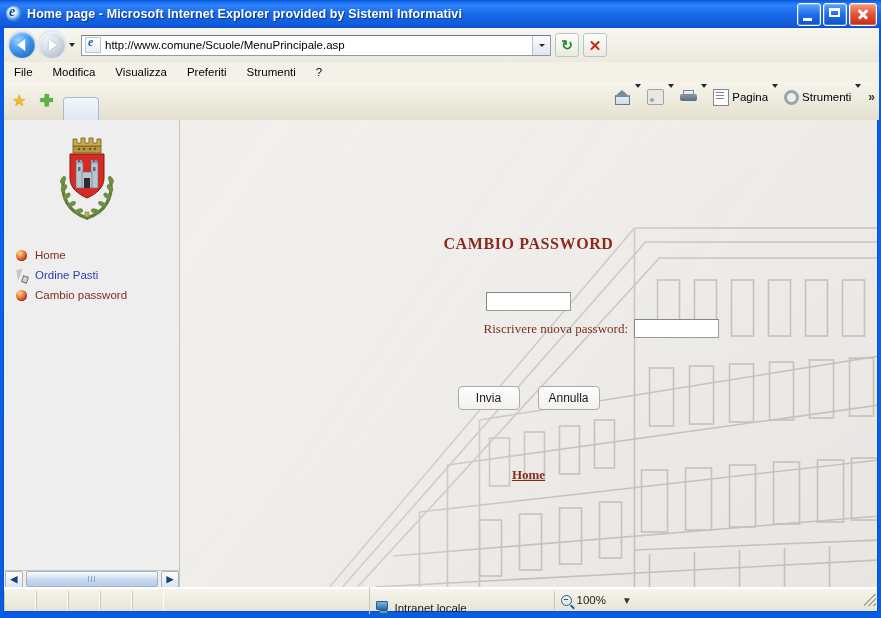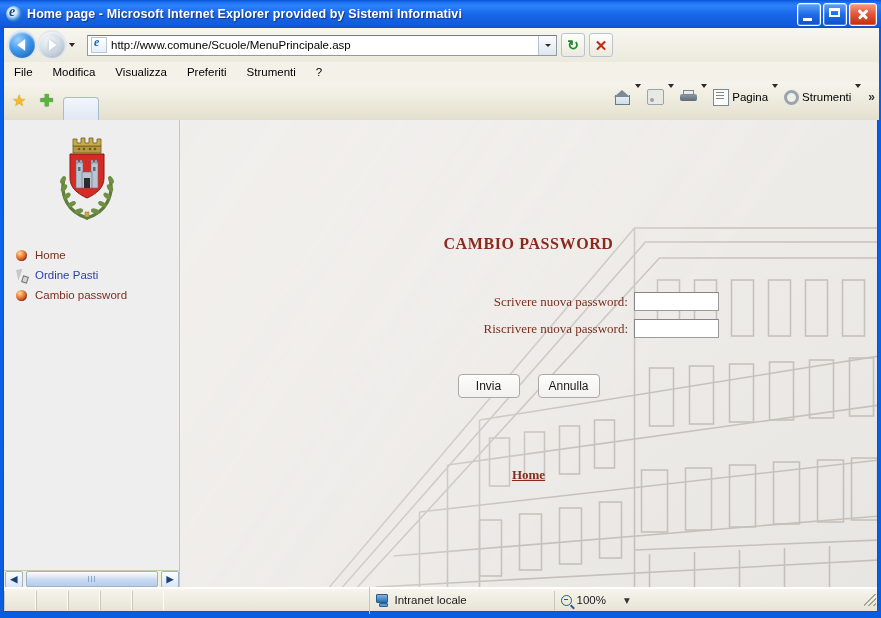--- a/index.html
+++ b/index.html
@@ -68,21 +68,21 @@
   .navbtn.fwd{ background: radial-gradient(circle at 35% 30%, #f2f6fa 0%, #d4dde6 45%, #9facb9 100%);
                box-shadow: 0 0 0 2px #e4e8ee, inset 0 1px 2px rgba(255,255,255,.8); margin-left:4px;}
   .navbtn .arrow{ position:absolute; left:50%; top:50%; width:0;height:0;
                   border-top:6px solid transparent;border-bottom:6px solid transparent;}
   .navbtn.back .arrow{ transform:translate(-60%,-50%); border-right:8px solid #fff;}
   .navbtn.fwd .arrow{ transform:translate(-40%,-50%); border-left:8px solid #ffffff; filter:drop-shadow(0 0 1px #98a5b1);}
   .navdrop{ width:13px;height:26px;display:flex;align-items:center;justify-content:center;}
   .caret{ width:0;height:0;border-left:3.5px solid transparent;border-right:3.5px solid transparent;border-top:4px solid #2a2a2a;}
   .caret.sm{border-left-width:3px;border-right-width:3px;border-top-width:3.5px;}
   .addrbox{
-    flex:none; margin-left:9px; width:470px; height:21px;
+    flex:none; margin-left:3px; width:470px; height:21px;
     background:#fff; border:1px solid #8d9aa8; border-top-color:#6d7b8a;
     display:flex;align-items:center; box-sizing:border-box;
   }
   .addr-ie{
     width:14px;height:14px;margin-left:3px;margin-right:4px;flex:none;position:relative;
     background:linear-gradient(to bottom,#ffffff,#e4eef8); border:1px solid #b9c6d4;
   }
   .addr-ie:after{content:"e"; position:absolute; left:2px; top:-3px;
     font-family:"Liberation Serif",serif;font-style:italic;font-weight:bold;font-size:12px;color:#1a6bbd;}
   .addr-url{ font-size:11.5px; color:#000; white-space:nowrap; overflow:hidden;}
@@ -230,21 +230,21 @@
   .flabel{
     font-family:"Liberation Serif", serif; font-size:13px; color:#7b2f1f;
     text-align:right; width:290px; padding-right:6px; white-space:nowrap;
   }
   .finput{
     width:85px; height:19px; background:#ffffff;
     border:1px solid #9b9b9b; border-top-color:#868686; border-left-color:#868686;
     box-sizing:border-box; outline:none; font-size:12px; padding:0 2px;
     font-family:"Liberation Sans", sans-serif;
   }
-  .btnrow{ position:absolute; left:0; right:0; top:254px; display:flex; justify-content:center; gap:18px;}
+  .btnrow{ position:absolute; left:0; right:0; top:266px; display:flex; justify-content:center; gap:18px;}
   .btn{
     min-width:42px; height:22px; padding:0 9px;
     background:linear-gradient(to bottom,#fdfdfd,#f2f1ef);
     border:1px solid #a9a9a9; border-radius:4px;
     font-family:"Liberation Sans", sans-serif; font-size:12px; color:#1a1a1a;
     display:flex;align-items:center;justify-content:center; cursor:pointer;
     box-shadow: inset 0 1px 0 #ffffff;
   }
   .homelink-wrap{ position:absolute; left:0; right:0; top:345px; text-align:center;}
   .homelink{
@@ -255,21 +255,21 @@
   
   .statusbar{
     position:absolute; left:3px; top:589px; width:875px; height:23px;
     background:linear-gradient(to bottom,#f6f4ec,#e7e4d6);
     border-left:1px solid #0a52c8; border-right:1px solid #0a52c8; border-bottom:1px solid #0a52c8;
     box-sizing:border-box; display:flex; align-items:center;
   }
   .st-pane{ height:19px; border-left:1px solid #cac7b6; border-right:1px solid #fdfdf8;}
   .st-seg{ width:30px;}
   .st-zone{
-    margin-left:auto; display:flex;align-items:center; height:27px;
+    margin-left:auto; display:flex;align-items:flex-end; height:27px;
     border-left:1px solid #cac7b6; padding:0 8px 0 6px; min-width:170px;
   }
   .zone-ico{ width:14px;height:13px;position:relative;flex:none;margin-right:5px;}
   .zone-ico:before{content:"";position:absolute;left:0;top:0;width:12px;height:9px;
     background:linear-gradient(to bottom,#7fb4e0,#2f6fae); border:1px solid #265c92; border-radius:1px; box-sizing:border-box;}
   .zone-ico:after{content:"";position:absolute;left:3px;bottom:0;width:9px;height:4px;
     background:#5b9bd0;border:1px solid #2a5f97;box-sizing:border-box;border-radius:1px;}
   .st-text{ font-size:11.5px;color:#1a1a1a;white-space:nowrap;}
   .st-zoom{
     display:flex;align-items:center; height:19px;
@@ -524,21 +524,20 @@
           </g>
 
           <rect x="0" y="0" width="698" height="467" fill="#f1efec" mask="url(#fademask)" opacity="0.96"></rect>
         </svg>
       </div>
 
       <div class="page-title">CAMBIO PASSWORD</div>
 
       <div class="form">
         <div class="formrow">
-          <span class="flabel">Scrivere nuova password:</span>
           <input class="finput" type="password" value="" style="">
         </div>
         <div class="formrow">
           <span class="flabel">Riscrivere nuova password:</span>
           <input class="finput" type="password" value="" style="">
         </div>
       </div>
 
       <div class="btnrow">
         <div class="btn">Invia</div>

